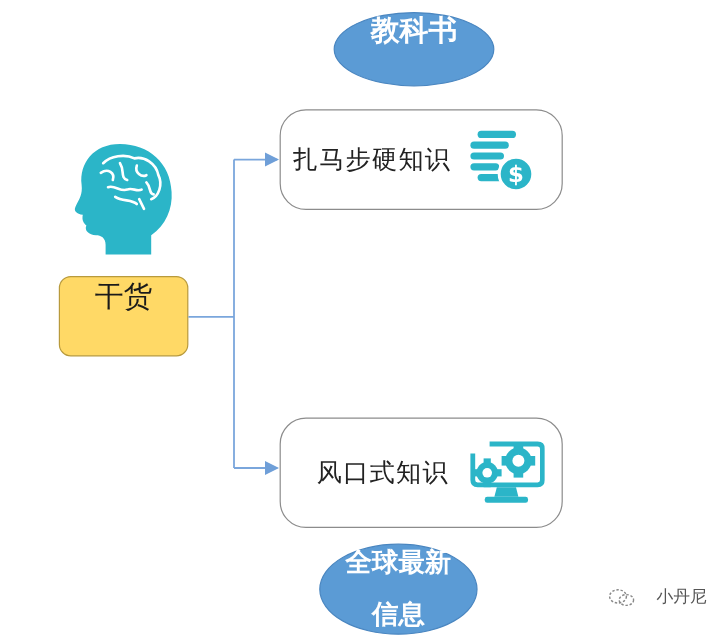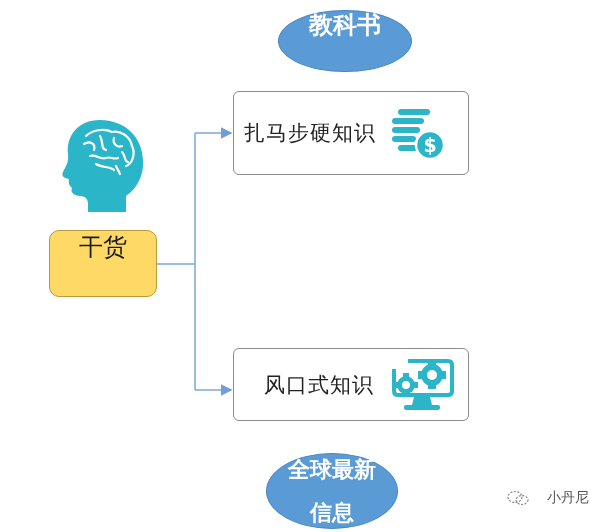--- a/index.html
+++ b/index.html
@@ -5,21 +5,21 @@
   html, body { margin:0; padding:0; background:#ffffff; }
   body { width:600px; height:532px; position:relative; overflow:hidden;
          font-family: "DejaVu Serif", "Liberation Serif", serif; }
   .abs { position:absolute; }
   .ellipse { position:absolute; border-radius:50%; background:#5b9bd5;
              border:1px solid #4a86c0; color:#ffffff; display:flex;
              justify-content:center; text-align:center;
              box-sizing:border-box; font-weight:bold; }
   .ellipse span { display:block; line-height:1.15; }
   .card { position:absolute; background:#fff; border:1.5px solid #8c8c8c;
-          border-radius:6px; box-sizing:border-box; display:flex; align-items:center; }
+          border-radius:22px; box-sizing:border-box; display:flex; align-items:center; }
   .card .label { color:#222; font-size:21px; letter-spacing:1px; }
   .root { position:absolute; background:#ffd966; border:1.5px solid #b89a3c;
           border-radius:10px; box-sizing:border-box; display:flex;
           align-items:flex-start; justify-content:center; color:#1a1a1a;
           font-size:24px; }
   .watermark { position:absolute; color:#555; font-size:14px;
                font-family:"DejaVu Sans", sans-serif; display:flex; align-items:center; gap:18px; }
   svg { display:block; }
 </style>
 </head>
@@ -73,21 +73,21 @@
         <rect x="4" y="22" width="28" height="6" rx="3"></rect>
         <rect x="4" y="31" width="24" height="6" rx="3"></rect>
         <rect x="10" y="40" width="22" height="6" rx="3"></rect>
         <circle cx="42" cy="40" r="14" stroke="#ffffff" stroke-width="2.5"></circle>
       </g>
       <text x="42" y="47" text-anchor="middle" fill="#ffffff" font-size="19" font-weight="bold" font-family="DejaVu Sans, sans-serif">$</text>
     </svg>
   </span>
 </div>
 
-<div class="card" style="left:233px; top:348px; width:236px; height:73px;">
+<div class="card" style="left:233px; top:348px; width:236px; height:92px;">
   <span class="label" style="margin-left:30px;">风口式知识</span>
   <span style="margin-left:16px;">
     <svg width="64" height="56" viewBox="0 0 64 56">
       <g fill="none" stroke="#2bb5c8" stroke-width="4">
         <path d="M18 4 L58 4 Q62 4 62 8 L62 34 Q62 38 58 38 L8 38 Q4 38 4 34 L4 12"></path>
       </g>
       <path d="M24 40 L40 40 L42 48 L22 48 Z" fill="#2bb5c8"></path>
       <rect x="14" y="48" width="36" height="5" rx="2" fill="#2bb5c8"></rect>
       <g fill="#2bb5c8">
         <circle cx="16" cy="28" r="9"></circle>

